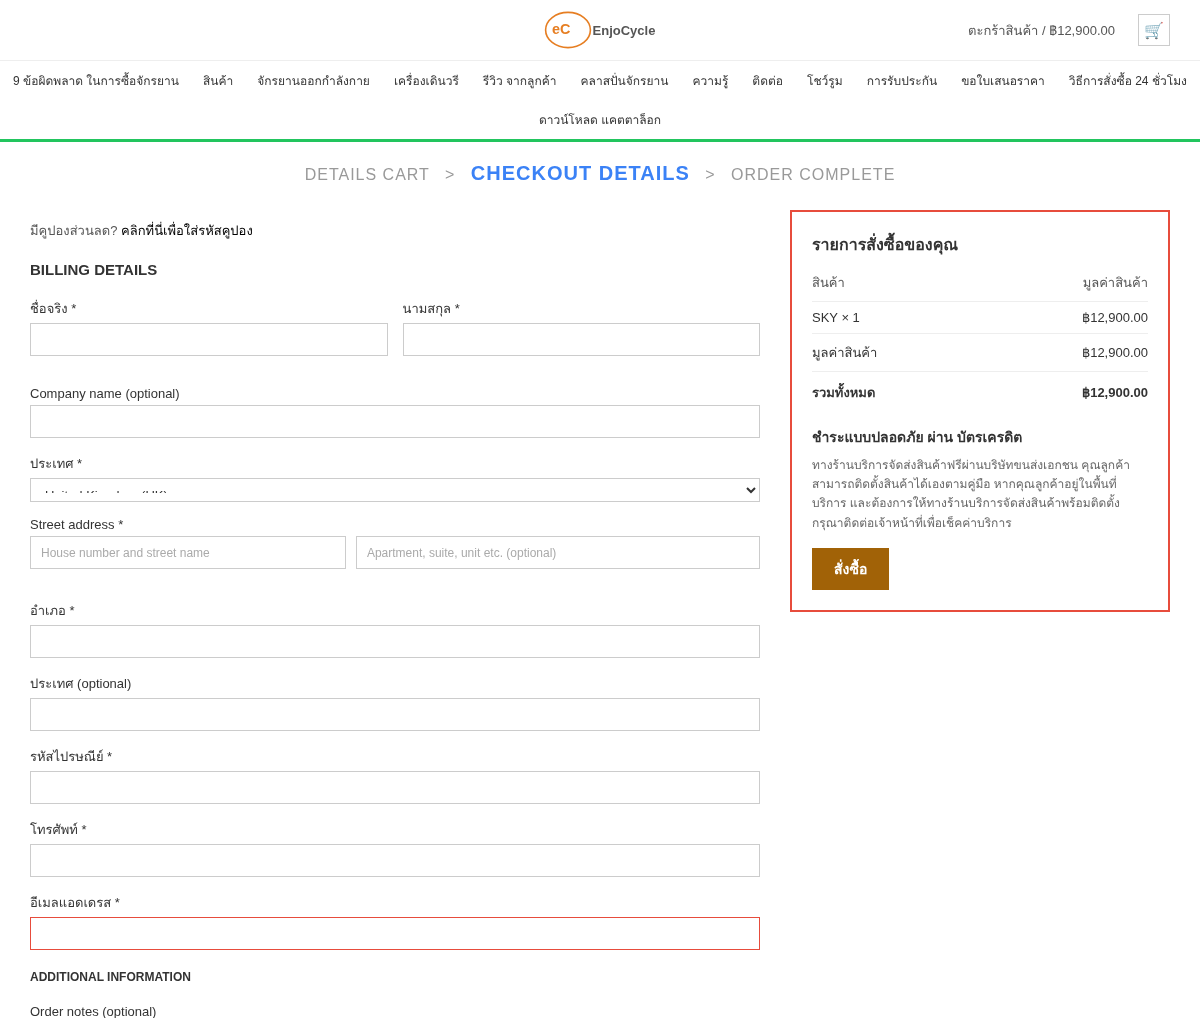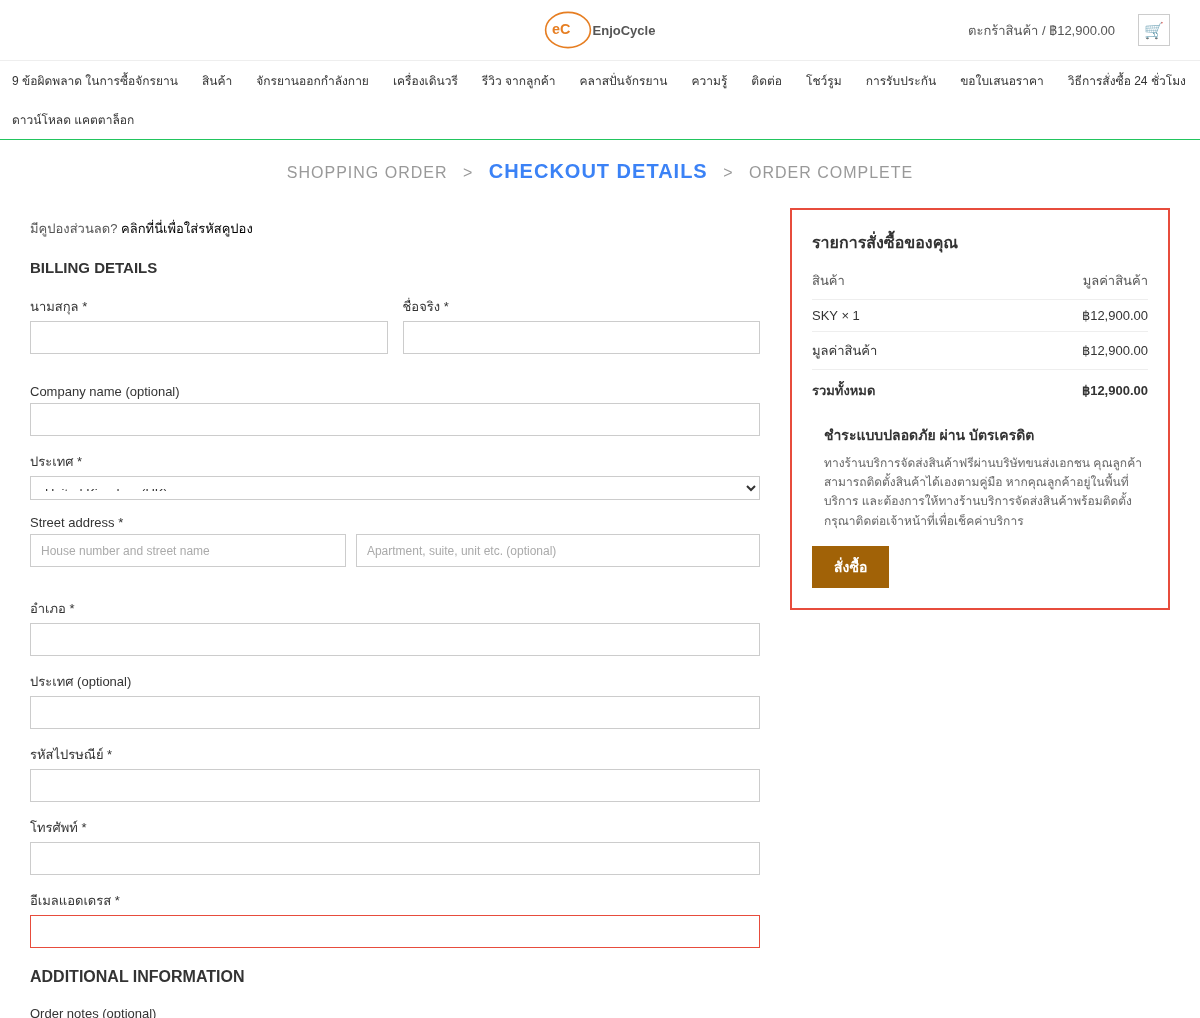--- a/index.html
+++ b/index.html
@@ -40,23 +40,24 @@
       border: 1px solid #ccc;
       display: flex;
       align-items: center;
       justify-content: center;
       font-size: 16px;
     }
 
     
     .main-nav {
       background: #fff;
-      border-bottom: 1px solid #22c55e;
+      border-bottom: 3px solid #22c55e;
       display: flex;
       align-items: center;
+      justify-content: center;
       flex-wrap: wrap;
       gap: 0;
       padding: 0;
     }
     .main-nav a {
       display: inline-block;
       padding: 10px 12px;
       font-size: 12px;
       color: #333;
       text-decoration: none;
@@ -153,21 +154,21 @@
     .form-group textarea::placeholder {
       color: #aaa;
       font-size: 12px;
     }
 
     
     .additional-section {
       margin-top: 20px;
     }
     .additional-section .section-title {
-      font-size: 16px;
+      font-size: 12px;
     }
     .order-notes-label {
       font-size: 13px;
       color: #333;
       margin-bottom: 5px;
     }
 
     
     .order-summary-box {
       border: 2px solid #e74c3c;
@@ -208,21 +209,20 @@
       border-bottom: none;
       padding-top: 10px;
     }
     .product-name {
       color: #333;
     }
 
     
     .payment-section {
       margin-bottom: 15px;
-      margin-left: 12px;
     }
     .payment-title {
       font-size: 14px;
       font-weight: bold;
       color: #333;
       margin-bottom: 8px;
     }
     .payment-desc {
       font-size: 12px;
       color: #666;
@@ -270,46 +270,46 @@
   <a>ความรู้</a>
   <a>ติดต่อ</a>
   <a>โชว์รูม</a>
   <a>การรับประกัน</a>
   <a>ขอใบเสนอราคา</a>
   <a>วิธีการสั่งซื้อ 24 ชั่วโมง</a>
   <a>ดาวน์โหลด แคตตาล็อก</a>
 </nav>
 
 <div class="breadcrumb-bar">
-  <span>SHOPPING ORDER</span>
+  <span>DETAILS CART</span>
   <span class="sep">&gt;</span>
   <span class="active">CHECKOUT DETAILS</span>
   <span class="sep">&gt;</span>
   <span>ORDER COMPLETE</span>
 </div>
 
 <div class="main-content">
 
   <div class="left-col">
 
     <div class="coupon-bar">
       <span>มีคูปองส่วนลด?</span>
       <a>คลิกที่นี่เพื่อใส่รหัสคูปอง</a>
     </div>
 
     <div>
       <div class="section-title">BILLING DETAILS</div>
 
       <div class="form-row">
         <div class="form-group">
-          <label>นามสกุล *</label>
+          <label>ชื่อจริง *</label>
           <input type="text" style="">
         </div>
         <div class="form-group">
-          <label>ชื่อจริง *</label>
+          <label>นามสกุล *</label>
           <input type="text" style="">
         </div>
       </div>
 
       <div class="form-group">
         <label>Company name (optional)</label>
         <input type="text" style="">
       </div>
 
       <div class="form-group">

